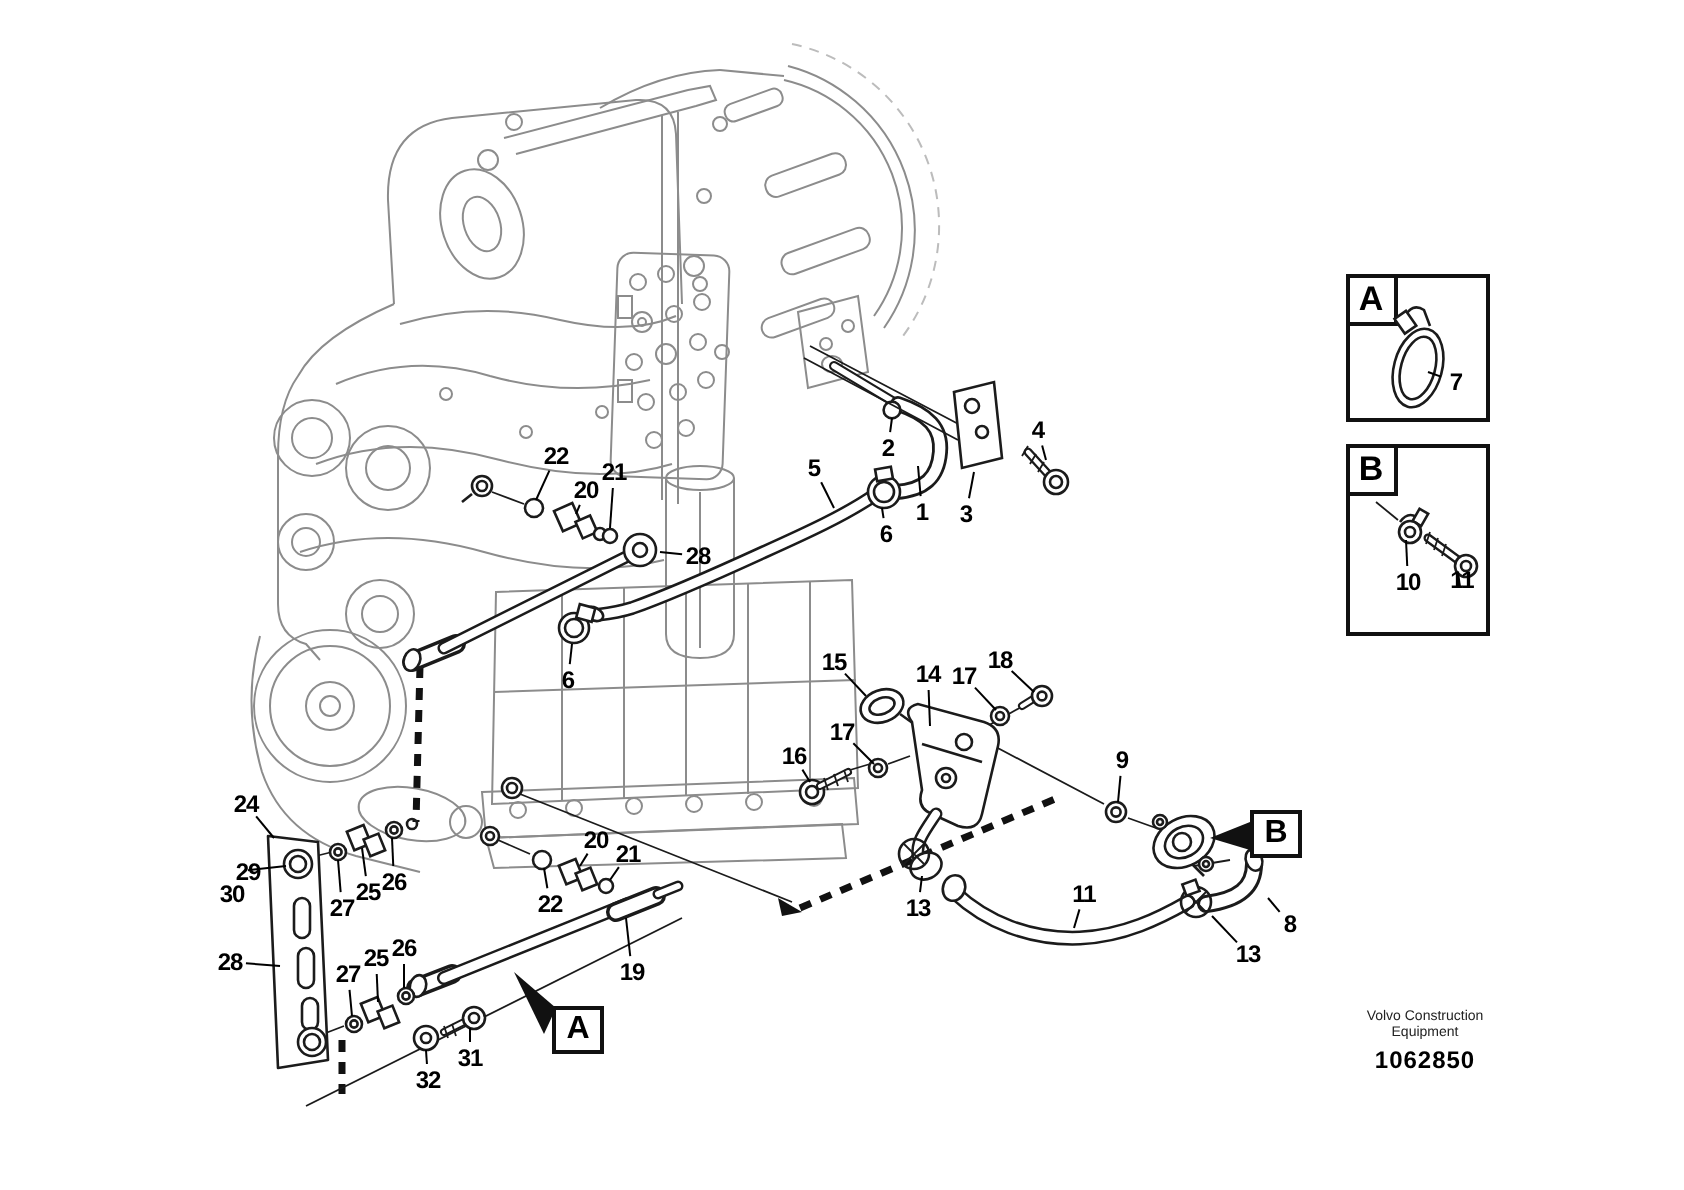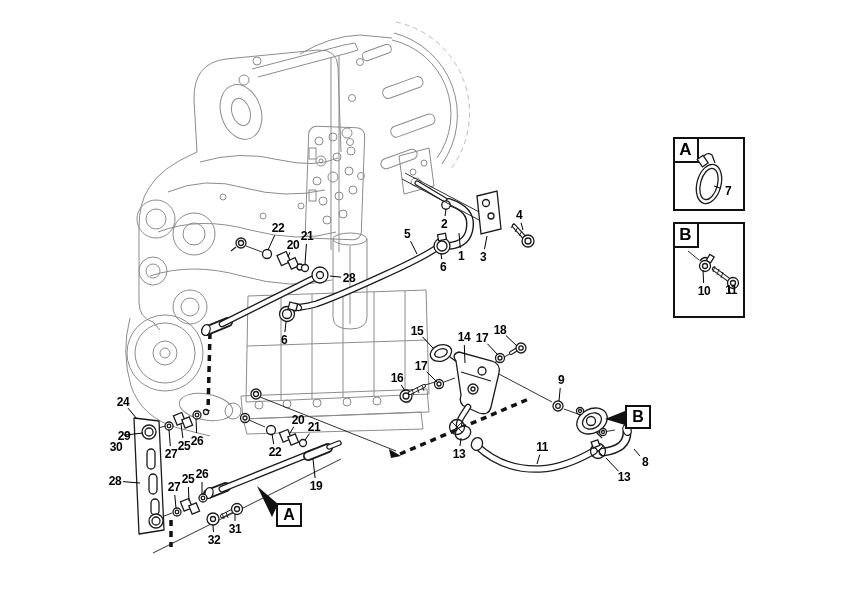--- a/index.html
+++ b/index.html
@@ -456,14 +456,19 @@
       <div class="callout" style="left: 188px; top: 479px;">25</div>
       <div class="callout" style="left: 202px; top: 474px;">26</div>
       <div class="callout" style="left: 174px; top: 487px;">27</div>
       <div class="callout" style="left: 115px; top: 481px;">28</div>
       <div class="callout" style="left: 124px; top: 436px; text-align: center;">29</div>
       <div class="callout" style="left: 116px; top: 447px;">30</div>
       <div class="callout" style="left: 235px; top: 529px;">31</div>
       <div class="callout" style="left: 214px; top: 540px;">32</div>
     </div>
 
+  <div id="footer">
+    <div class="f-small">Volvo Construction</div>
+    <div class="f-small">Equipment</div>
+    <div class="f-big">1062850</div>
+  </div>
 
 </div>
 
 </body></html>

